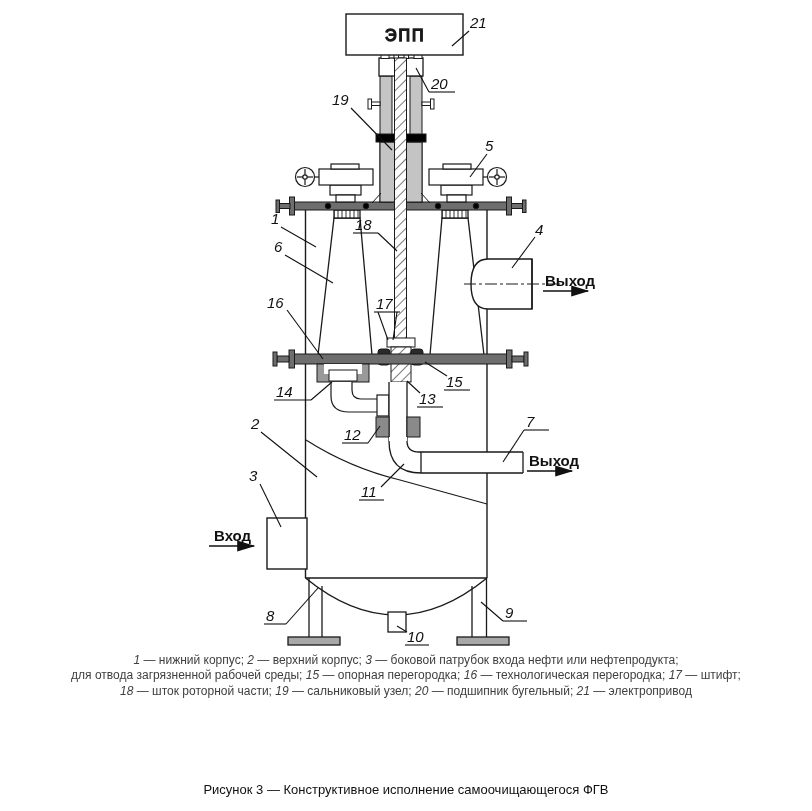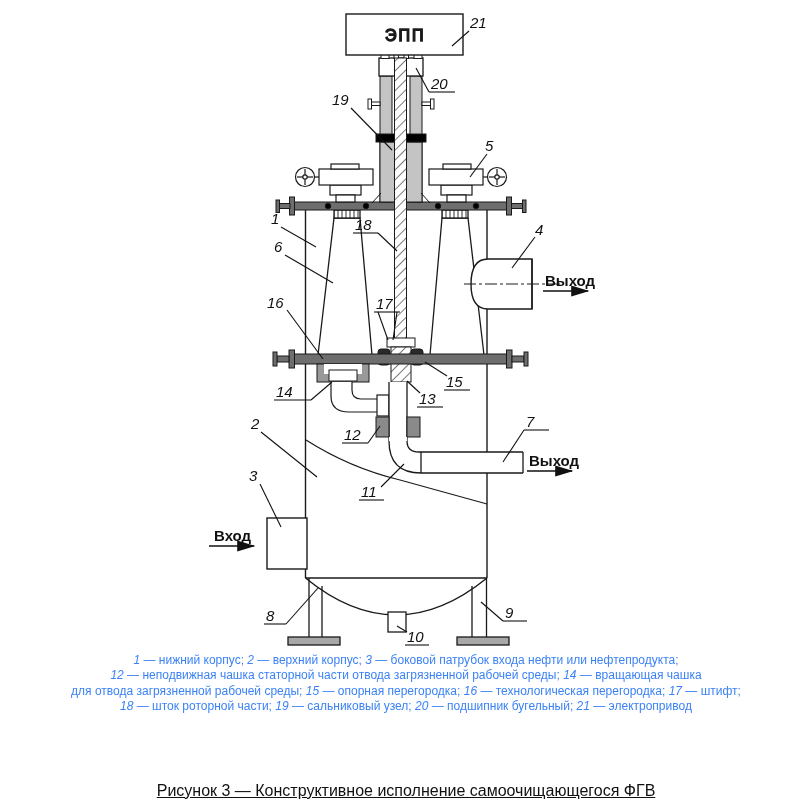--- a/index.html
+++ b/index.html
@@ -3,24 +3,24 @@
 <meta charset="utf-8">
 <style>
   html,body{margin:0;padding:0;background:#ffffff;}
   #page{position:relative;width:812px;height:811px;background:#ffffff;overflow:hidden;
         font-family:"Liberation Sans","DejaVu Sans",sans-serif;color:#111;}
   #drawing{position:absolute;left:0;top:0;}
   .callout{font:italic 15px "Liberation Sans","DejaVu Sans",sans-serif;fill:#111;}
   .flowlabel{font:bold 15px "Liberation Sans","DejaVu Sans",sans-serif;fill:#111;}
   .motorlabel{font:16px "Liberation Sans","DejaVu Sans",sans-serif;fill:#111;letter-spacing:2px;}
   #legend{position:absolute;left:0;top:653px;width:812px;text-align:center;
-          font-size:12px;line-height:15.4px;color:#3b82f6;}
+          font-size:12px;line-height:15.4px;color:#404040;}
   #legend .lline i{font-style:italic;}
   #figcaption{position:absolute;left:0;top:782px;width:812px;text-align:center;
-          font-size:16px;color:#111;text-decoration:underline;}
+          font-size:13px;color:#111;}
   svg line,svg path,svg rect,svg polygon,svg circle{vector-effect:none;}
 </style>
 </head>
 <body>
 
 <div id="page">
 
 <svg id="drawing" width="812" height="655" viewBox="0 0 812 655">
   <defs>
     <pattern id="hatch45" patternUnits="userSpaceOnUse" width="7" height="7" patternTransform="rotate(45)">
@@ -245,20 +245,19 @@
     <text class="callout" x="361" y="497">11</text>
     <text class="callout" x="249" y="481">3</text>
     <text class="callout" x="266" y="621">8</text>
     <text class="callout" x="505" y="618">9</text>
     <text class="callout" x="407" y="642">10</text>
   </g>
 </svg>
 
 <div id="legend">
   <div class="lline"><i>1</i> — нижний корпус; <i>2</i> — верхний корпус; <i>3</i> — боковой патрубок входа нефти или нефтепродукта;</div>
-  <div class="lline"><i>12</i> — неподвижная чашка статорной части отвода загрязненной рабочей среды; <i>14</i> — вращающая чашка</div>
   <div class="lline">для отвода загрязненной рабочей среды; <i>15</i> — опорная перегородка; <i>16</i> — технологическая перегородка; <i>17</i> — штифт;</div>
   <div class="lline"><i>18</i> — шток роторной части; <i>19</i> — сальниковый узел; <i>20</i> — подшипник бугельный; <i>21</i> — электропривод</div>
 </div>
 
 <div id="figcaption">Рисунок 3 — Конструктивное исполнение самоочищающегося ФГВ</div>
 
 </div>
 
 </body></html>

